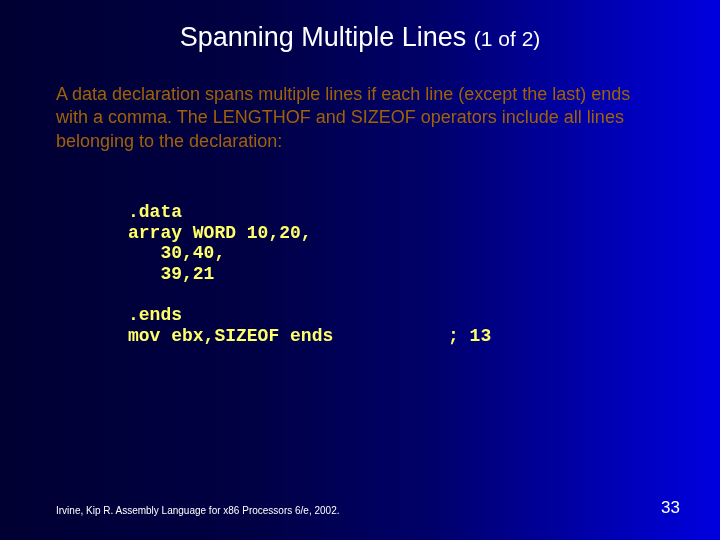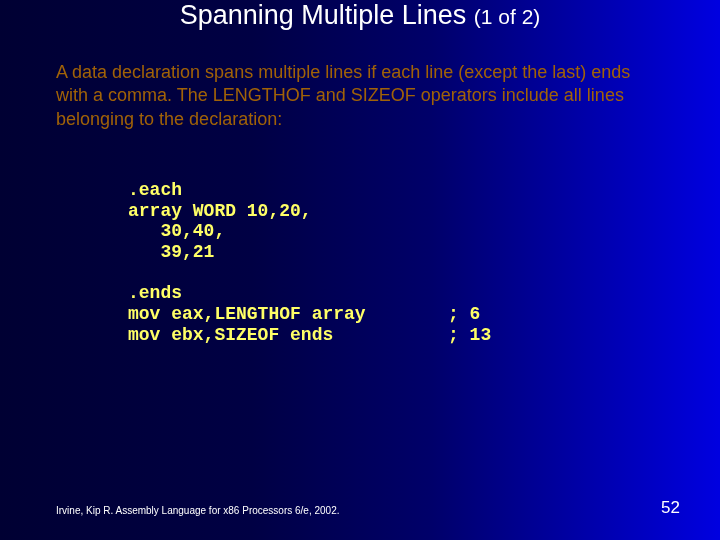--- a/index.html
+++ b/index.html
@@ -10,20 +10,21 @@
     overflow: hidden;
   }
   body {
     background: linear-gradient(to right, #000033 0%, #000044 35%, #00006a 60%, #0000e0 100%);
     font-family: Arial, Helvetica, sans-serif;
     color: #ffffff;
     position: relative;
   }
   .title {
     text-align: center;
+    padding-top: 22px;
     font-size: 27px;
     color: #ffffff;
   }
   .title-sub {
     font-size: 21px;
   }
   .body-text {
     margin: 30px 56px 0 56px;
     font-size: 18px;
     line-height: 1.3;
@@ -65,22 +66,22 @@
 </head>
 <body>
 
 <div class="title">
   <span>Spanning Multiple Lines </span><span class="title-sub">(1 of 2)</span>
 </div>
 
 <div class="body-text">A data declaration spans multiple lines if each line (except the last) ends with a comma. The LENGTHOF and SIZEOF operators include all lines belonging to the declaration:</div>
 
 <div class="code-block">
-<span>.each</span>
+<span>.data</span>
 <span>array WORD 10,20,</span>
 <span>   30,40,</span>
 <span>   39,21</span>
 <span></span>
 <span>.ends</span>
-<div class="code-row"><span class="code-left">mov eax,LENGTHOF array</span><span class="code-right">; 6</span></div><div class="code-row"><span class="code-left">mov ebx,SIZEOF ends</span><span class="code-right">; 13</span></div></div>
+<div class="code-row"><span class="code-left">mov ebx,SIZEOF ends</span><span class="code-right">; 13</span></div></div>
 
 <div class="footer">Irvine, Kip R. Assembly Language for x86 Processors 6/e, 2002.</div>
-<div class="page-num">52</div>
+<div class="page-num">33</div>
 
 </body></html>

